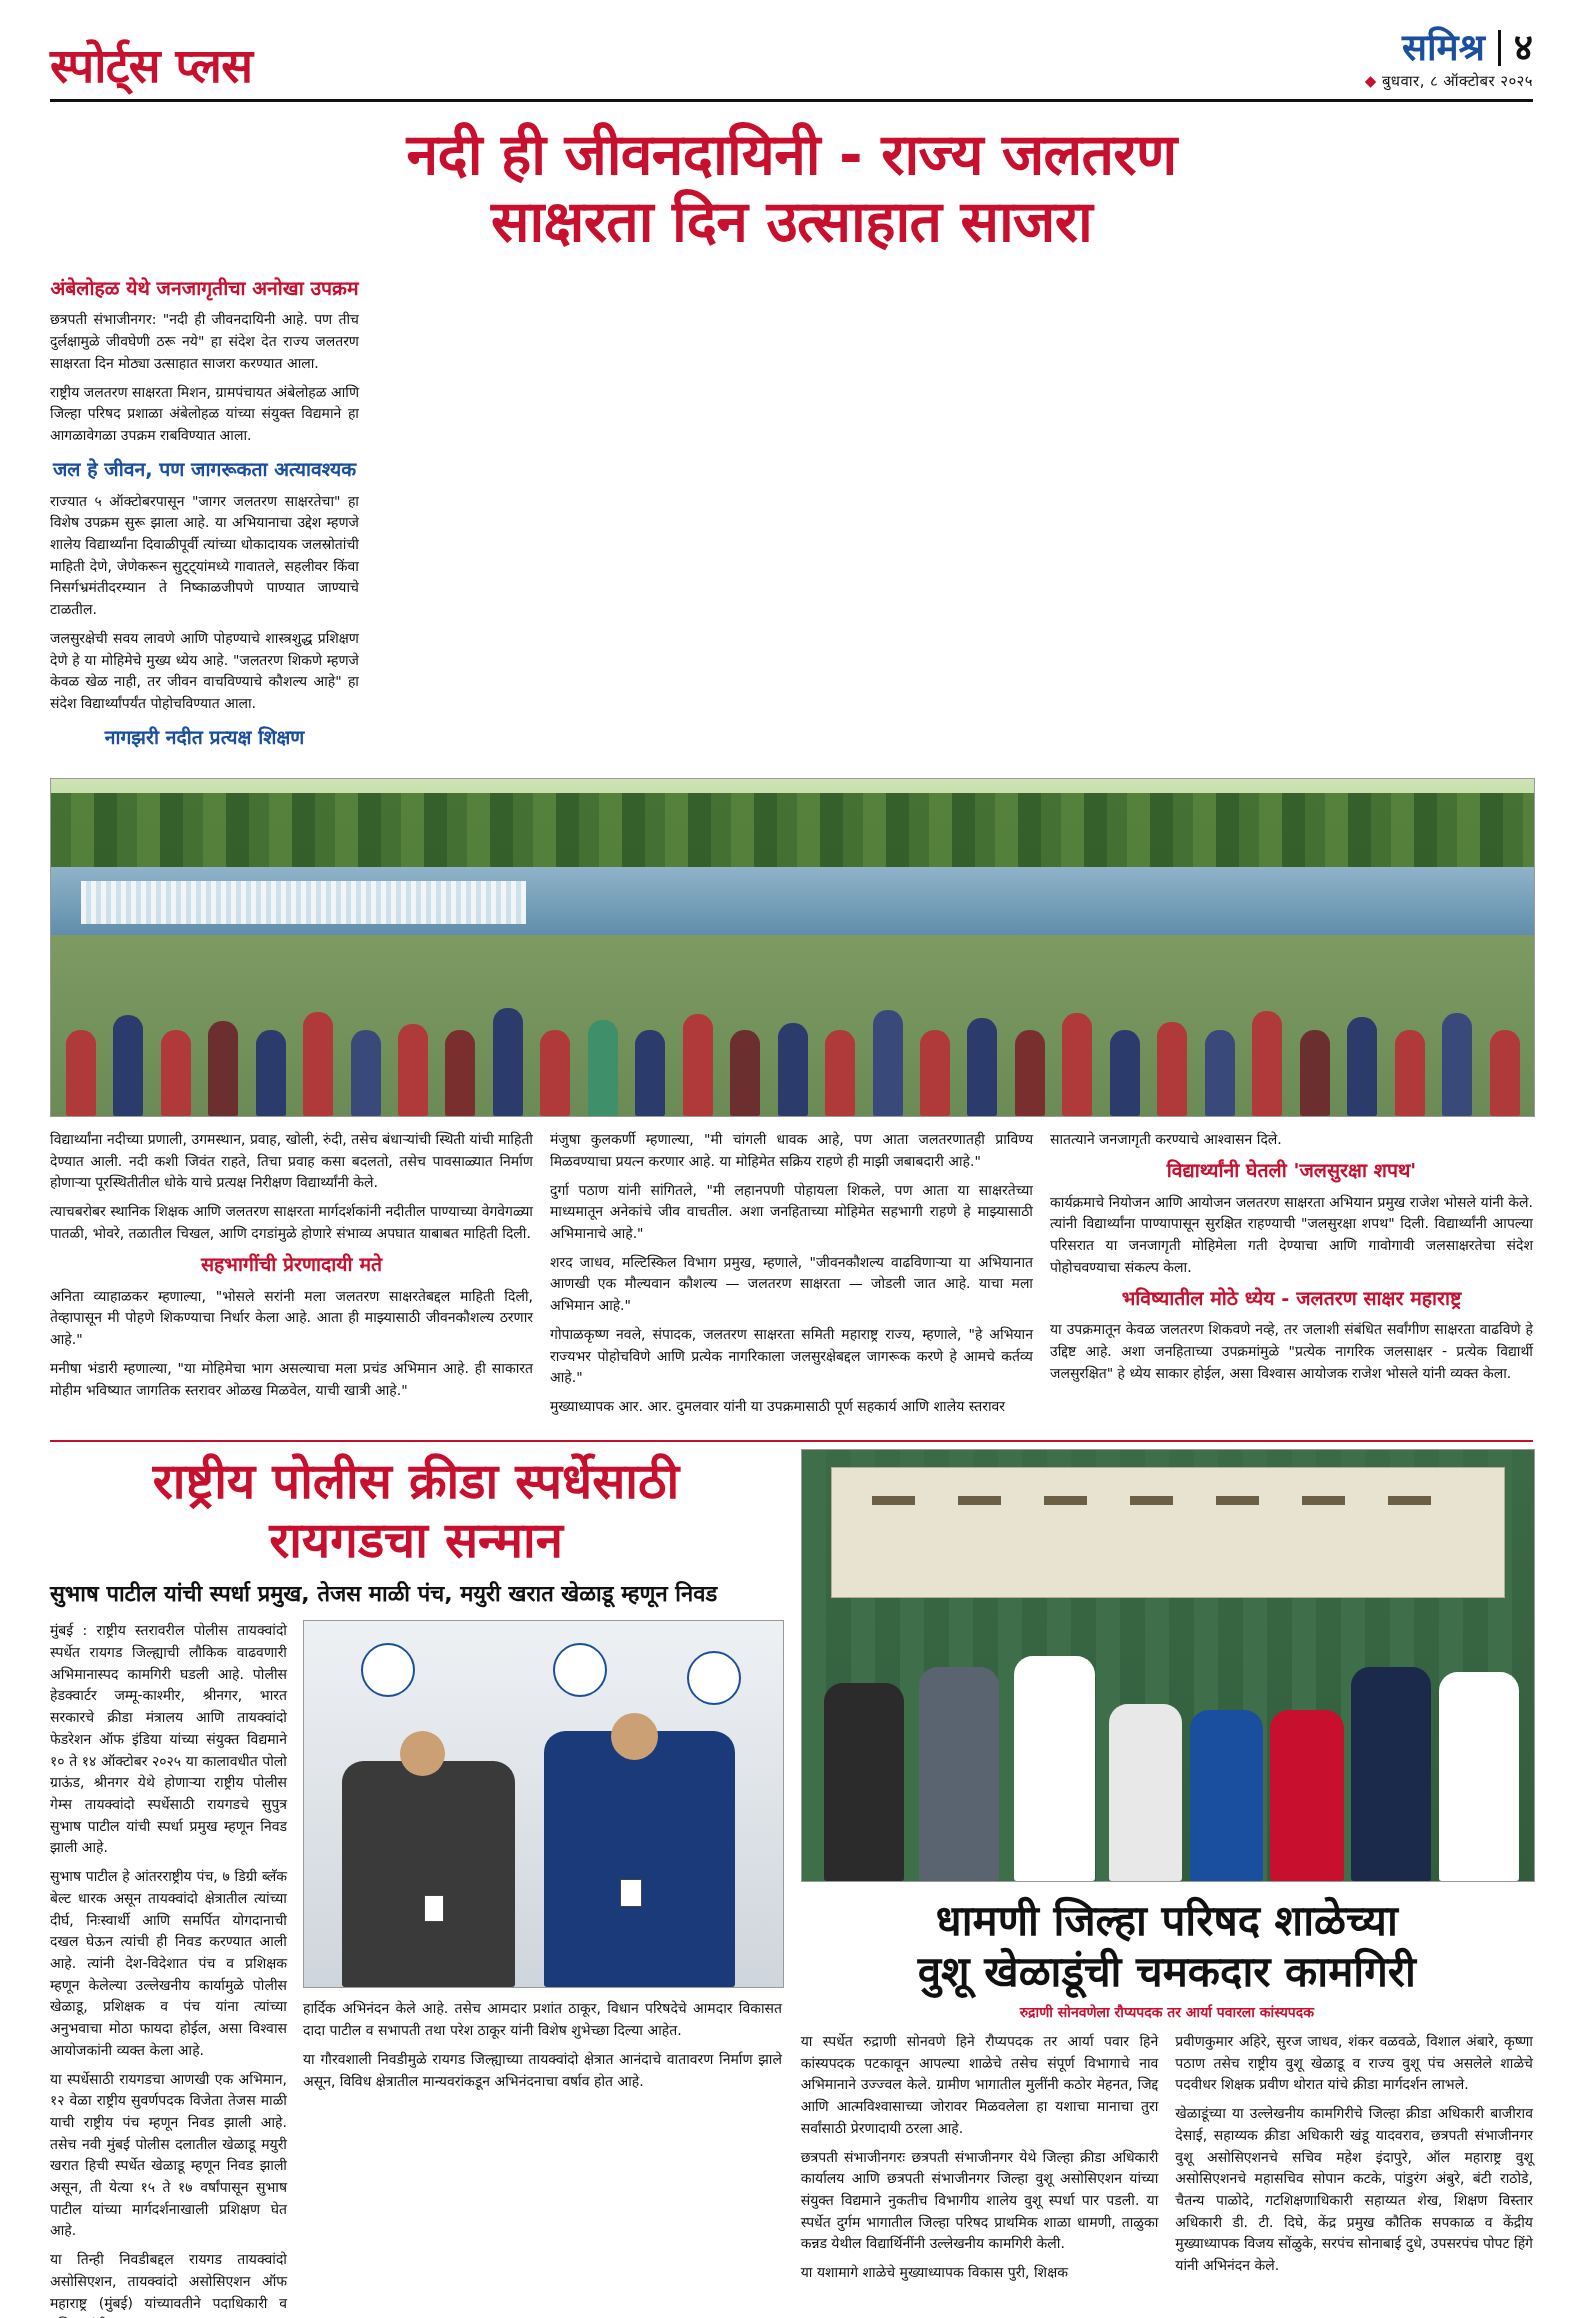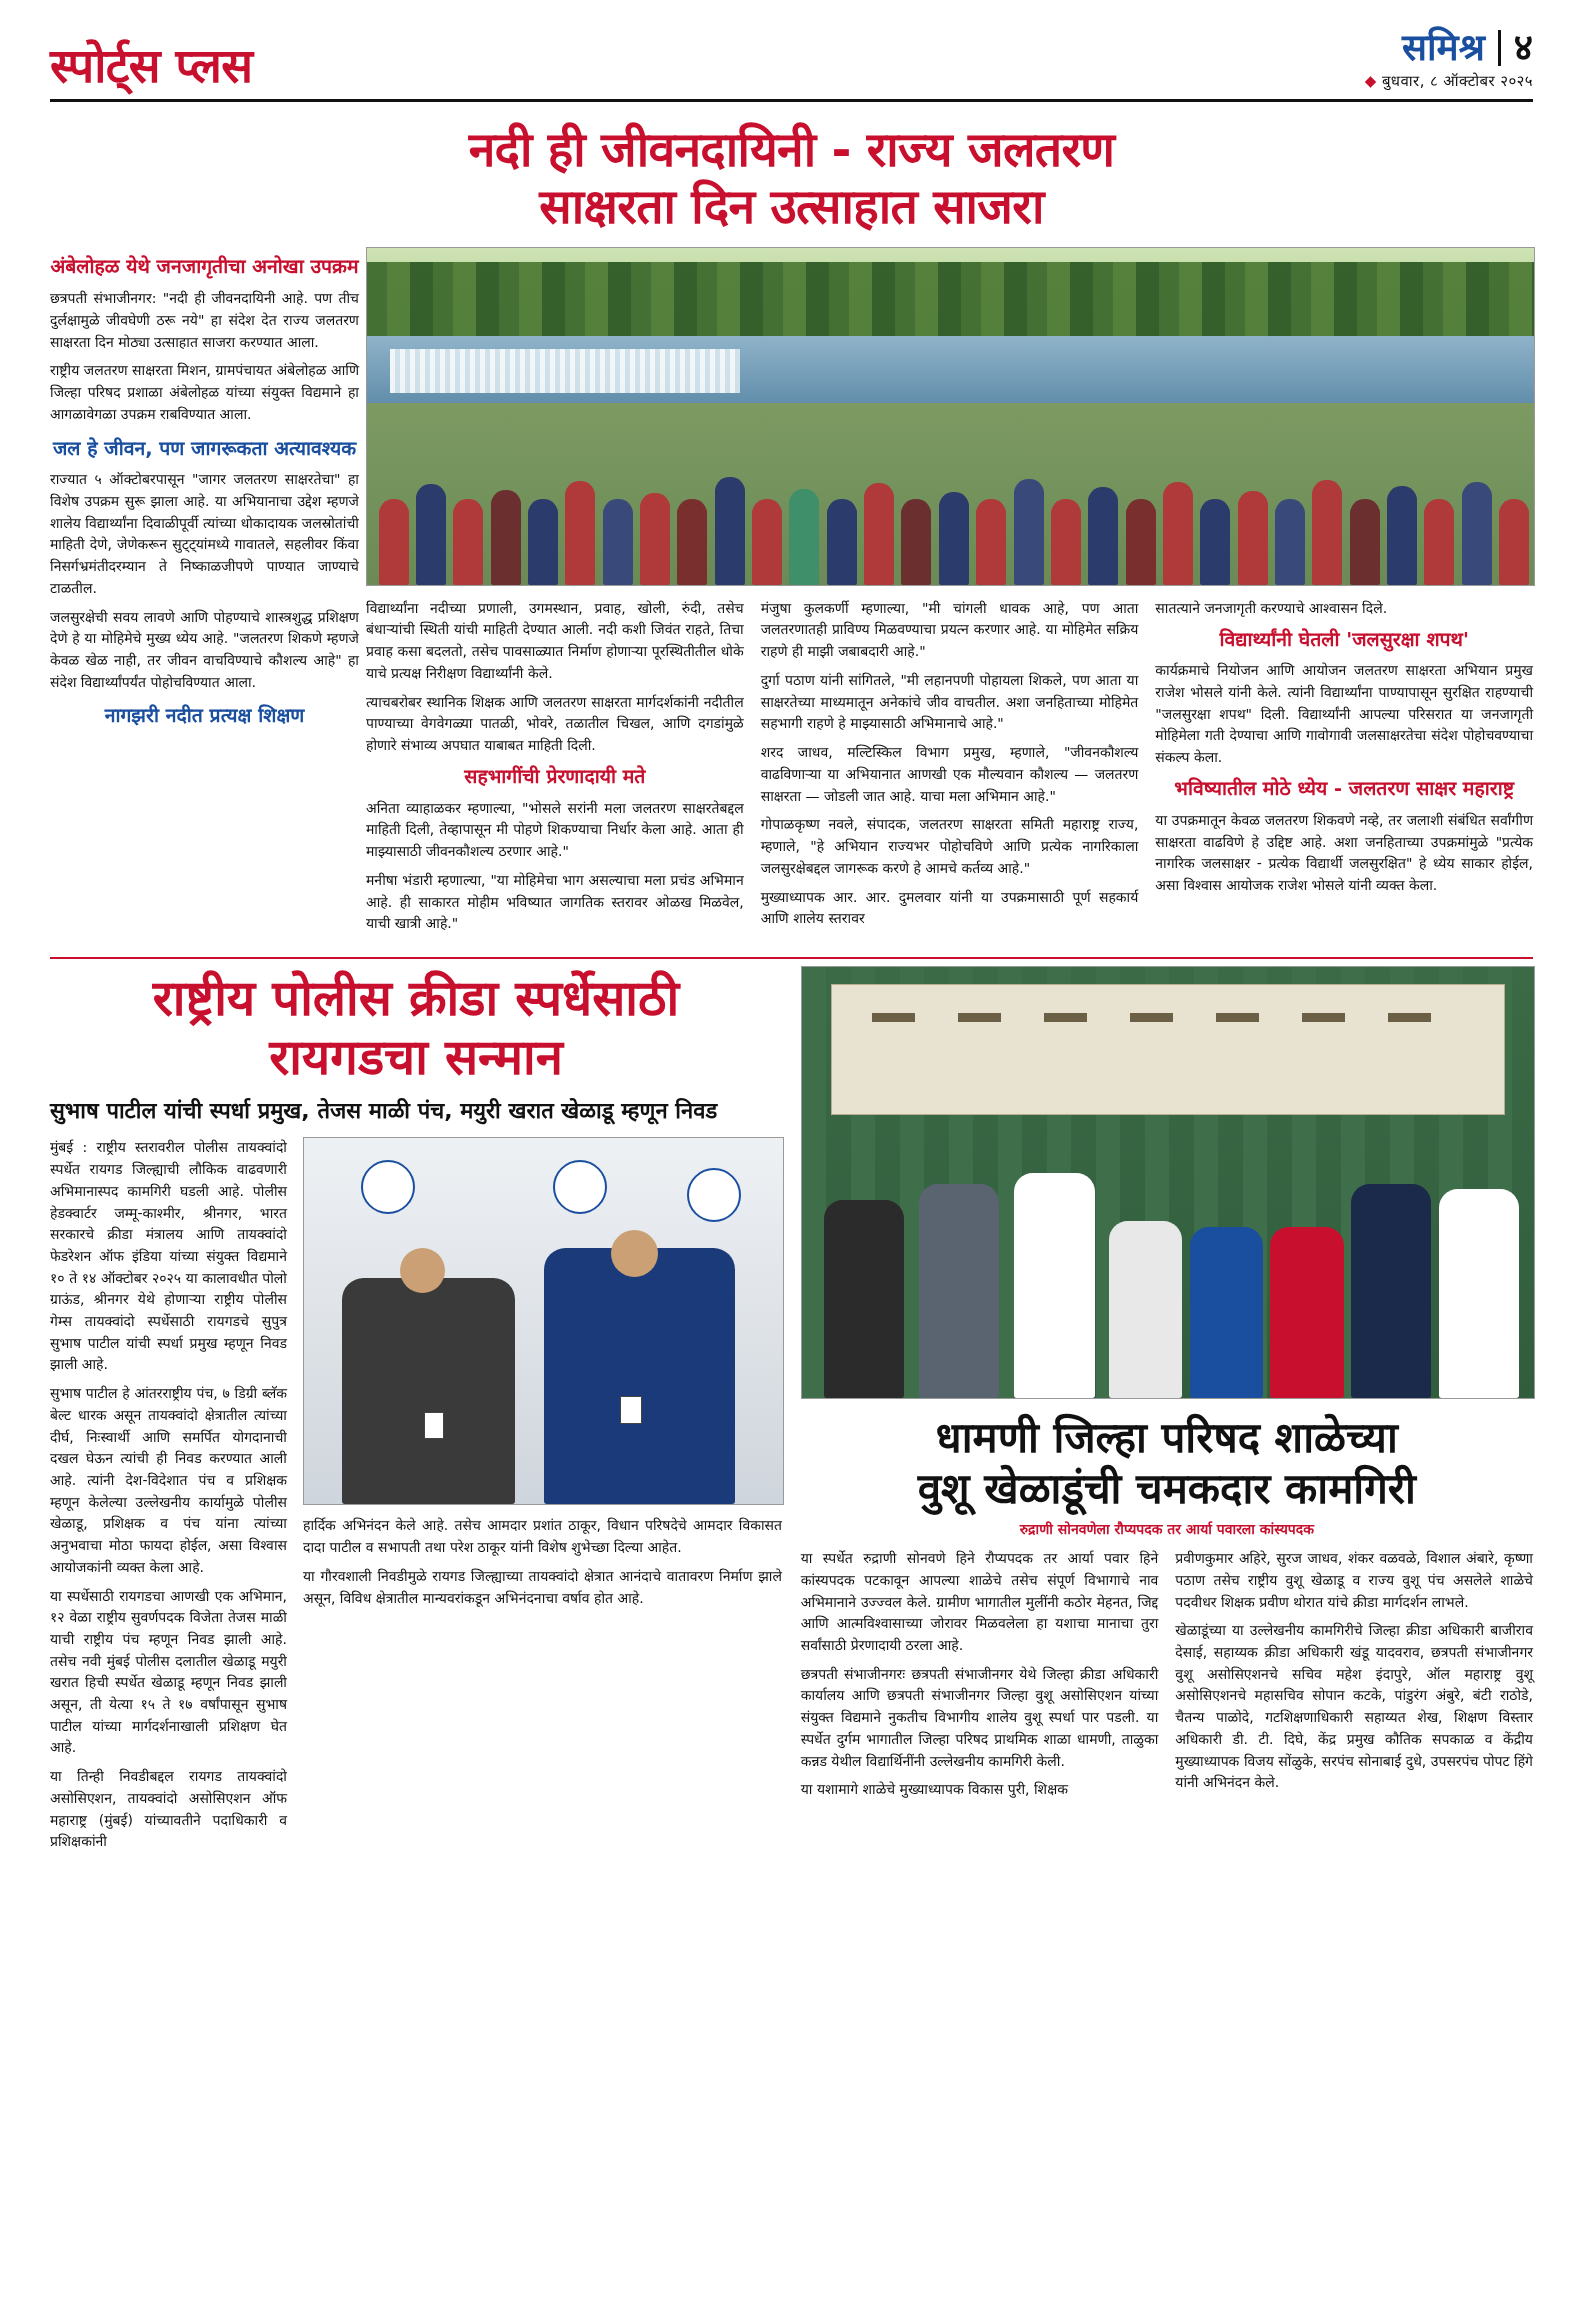--- a/index.html
+++ b/index.html
@@ -41,21 +41,21 @@
   .brand-div { width:2.9px; height:36px; background:#111; display:inline-block; }
   .brand-page { font-size:37px; font-weight:bold; color:#111; }
   .masthead-date {
     font-size:15px; color:#111; margin-top:5.7px; letter-spacing:0.4px;
   }
   .date-mark { color:#c8102e; font-weight:bold; }
 
   
   .headline-main {
     text-align:center;
-    font-size:48px;
+    font-size:57px;
     font-weight:bold;
     color:#c8102e;
     line-height:1.18;
     margin:18.7px 0 13px 0;
     letter-spacing:-0.7px;
   }
 
   
   .col-text {
     font-size:14px;
@@ -77,22 +77,23 @@
     font-weight:bold;
     font-size:19.4px;
     text-align:center;
     line-height:1.3;
     margin:10px 0 8.6px 0;
   }
 
   
   .story1 {
     display:flex;
-    gap:7px;
+    gap:20px;
     align-items:flex-start;
+    flex-direction:column;
   }
   .s1-col1 { width:309px; flex:0 0 309px; }
   .s1-right { flex:1; }
   .photo-main {
     width:100%;
     height:337px;
     border:0.7px solid #999;
     position:relative;
     overflow:hidden;
     background:linear-gradient(#9fc46a,#6f9b47);

